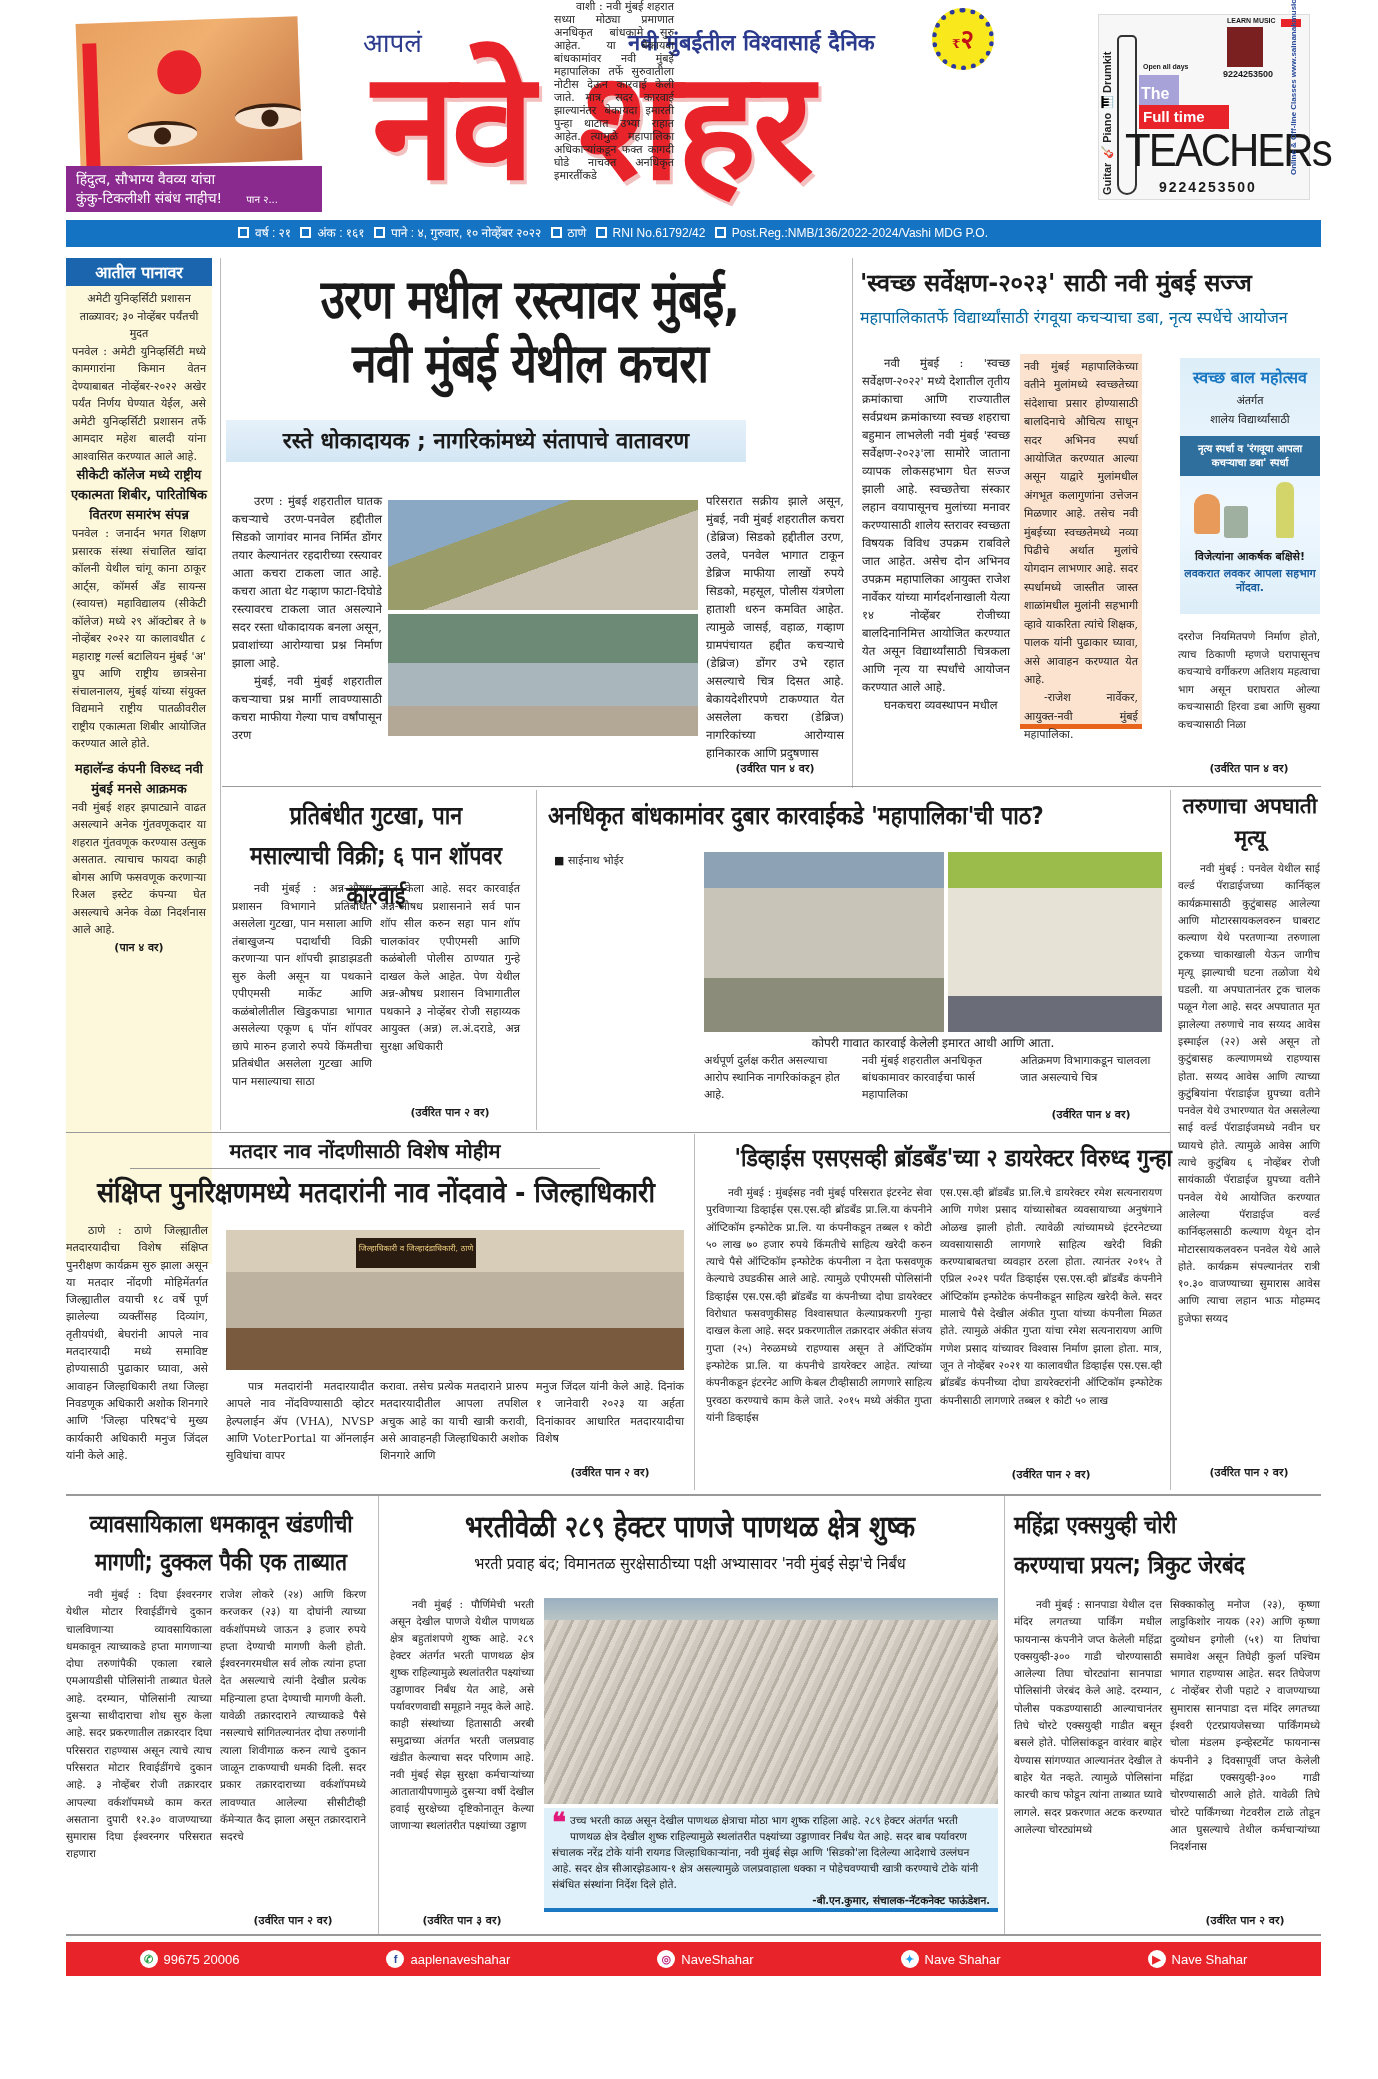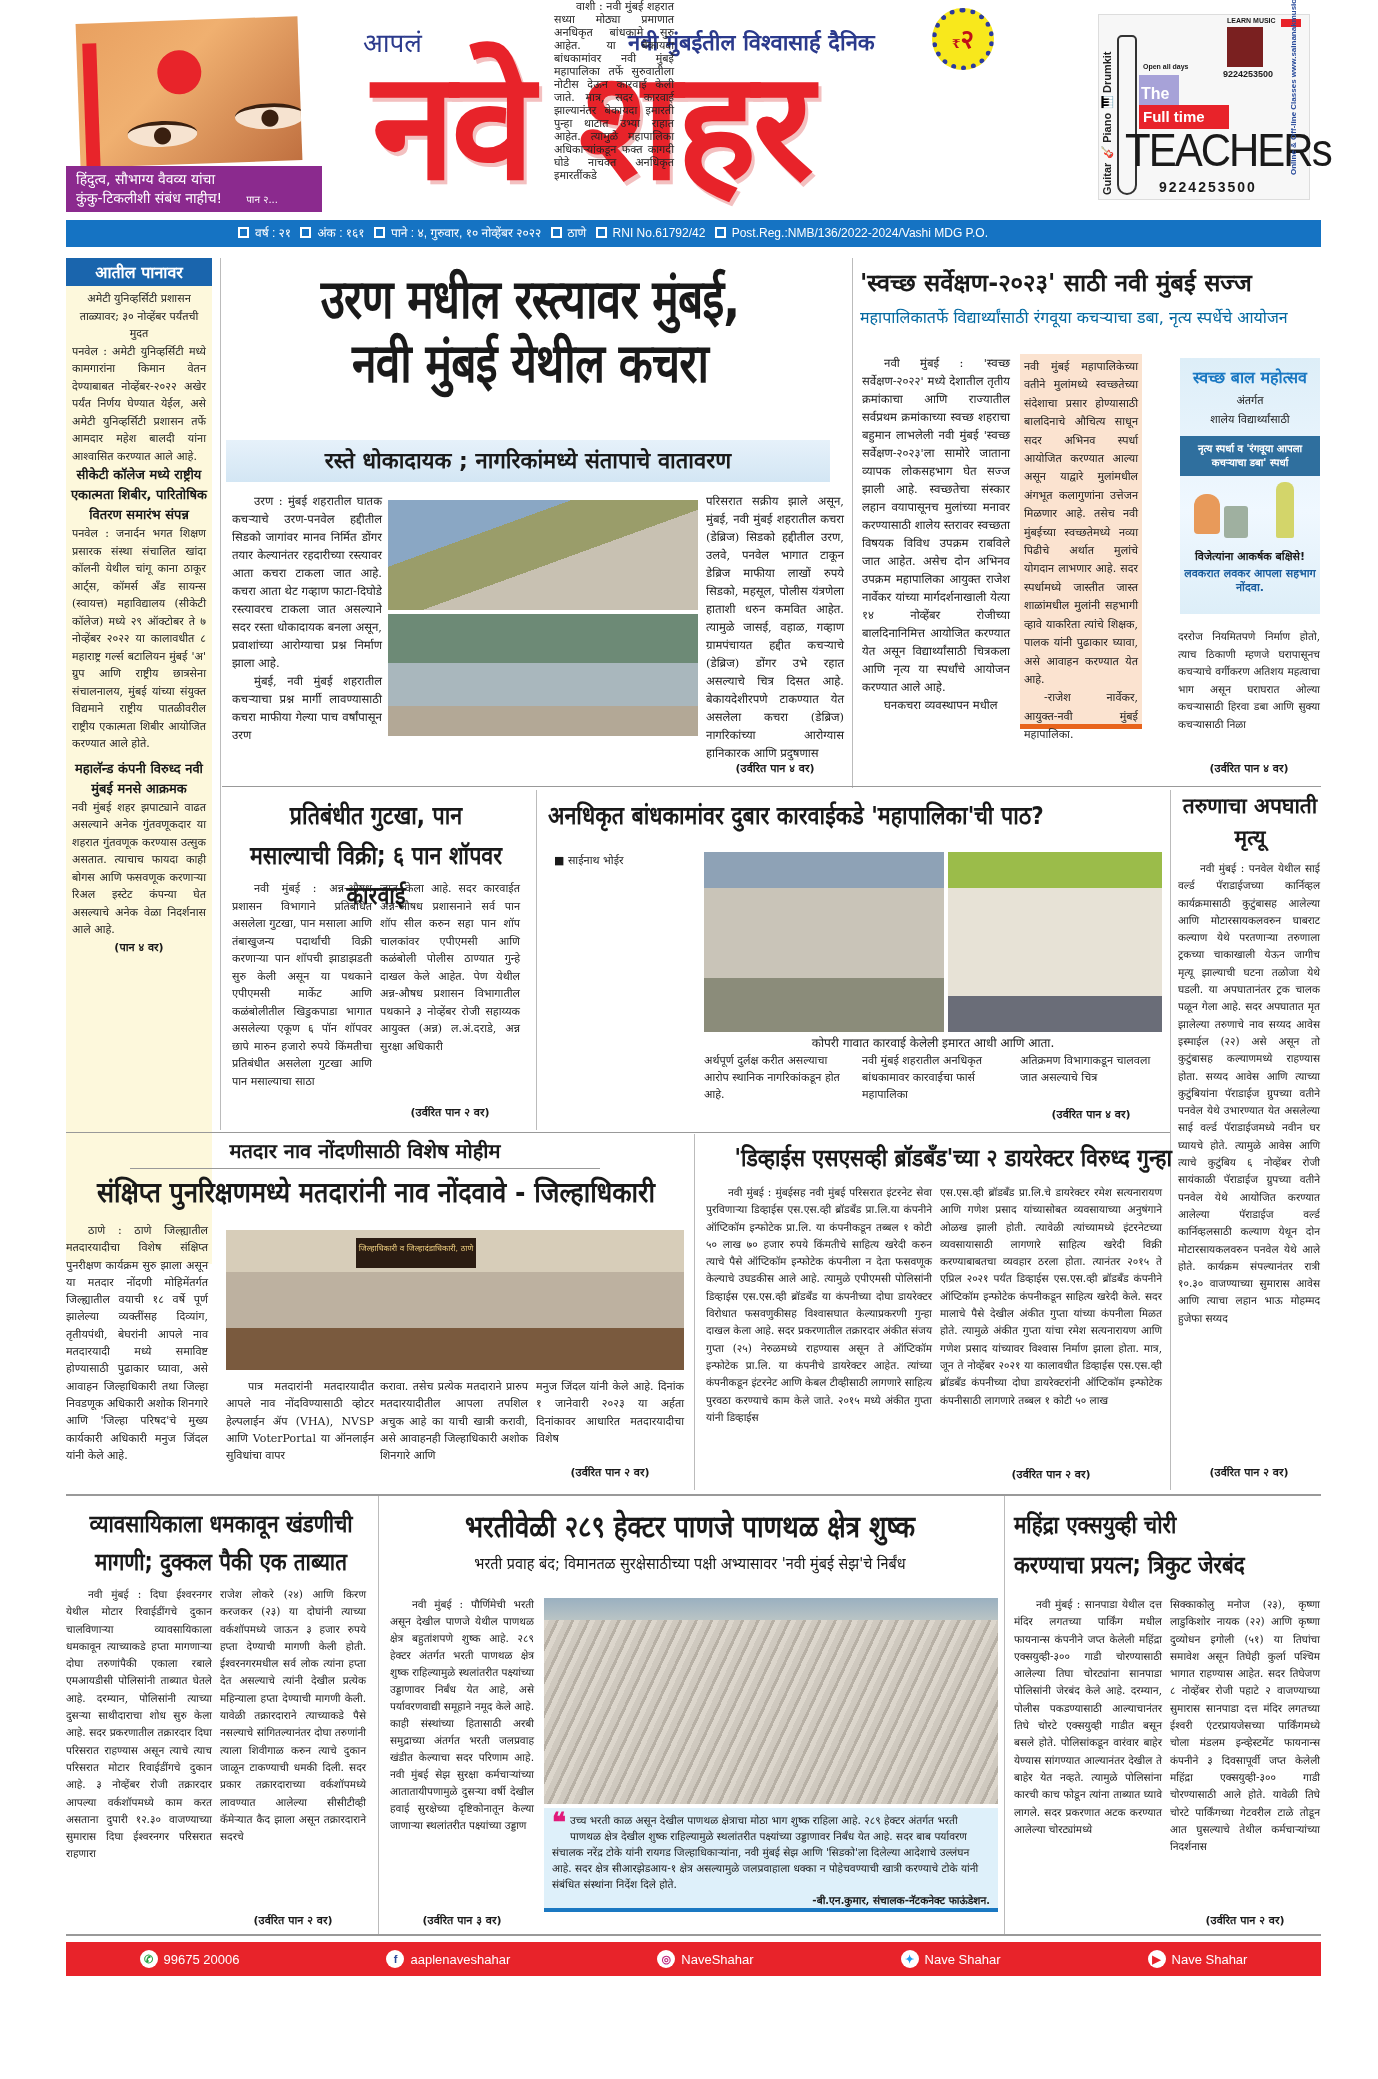--- a/index.html
+++ b/index.html
@@ -46,21 +46,21 @@
   .photo { background: #999; overflow: hidden; }
 
   
   .side { left: 66px; top: 258px; width: 146px; height: 1006px; background: #fdf8dc; }
   .side-head { background: #1a65ad; color: #fff; text-align:center; font-size: 16px; font-weight:bold; padding: 3px 0; font-family:"DejaVu Sans",sans-serif; }
   .side .body-txt { font-size: 11px; line-height: 17.5px; padding: 0 6px; }
   .side h4 { font-size: 13px; text-align:center; line-height: 20px; font-family:"DejaVu Sans",sans-serif; }
   .side .sub { text-align:center; }
 
   .h-main { left: 240px; top: 268px; width: 580px; font-size: 54px; line-height: 64px; font-weight: bold; text-align:center; font-family:"DejaVu Sans",sans-serif; transform: scaleX(0.82); transform-origin: center top; letter-spacing: -1px; }
-  .h-main-sub { left: 226px; top: 440px; width: 604px; height: 42px; background: linear-gradient(#e6f1fa,#d3e6f4); font-size: 22px; line-height: 42px; text-align:center; font-weight: bold; font-family:"DejaVu Sans",sans-serif; }
+  .h-main-sub { left: 226px; top: 420px; width: 520px; height: 42px; background: linear-gradient(#e6f1fa,#d3e6f4); font-size: 22px; line-height: 42px; text-align:center; font-weight: bold; font-family:"DejaVu Sans",sans-serif; }
 
   .h-swachh { left: 860px; top: 265px; width: 460px; font-size: 24px; font-weight: bold; font-family:"DejaVu Sans",sans-serif; white-space: nowrap; }
   .h-swachh-sub { left: 860px; top: 306px; width: 460px; font-size: 16px; font-family:"DejaVu Sans",sans-serif; white-space: nowrap; color:#0369a1; }
   .quote-box { left: 1020px; top: 354px; width: 122px; height: 375px; background: #fbe3d0; border-bottom: 5px solid #e8641c; padding: 4px 4px; font-size: 11px; line-height: 18.4px; text-align: justify; }
   .swachh-ad { left: 1180px; top: 358px; width: 140px; height: 256px; background: linear-gradient(#ddeef8,#f0f8ff 60%,#ddeef8); text-align:center; font-family:"DejaVu Sans",sans-serif; }
   .swachh-ad .t1 { color:#1a78c2; font-weight:bold; font-size: 16px; margin-top: 8px; }
   .swachh-ad .t2 { font-size: 11px; margin-top: 4px; }
   .swachh-ad .band { background:#2f6f9e; color:#fff; font-size: 10px; font-weight: bold; padding: 6px 2px; margin-top: 10px; line-height: 14px; }
   .swachh-ad .fig { height: 72px; position: relative; }
   .swachh-ad .t3 { font-size: 11px; font-weight:bold; }

